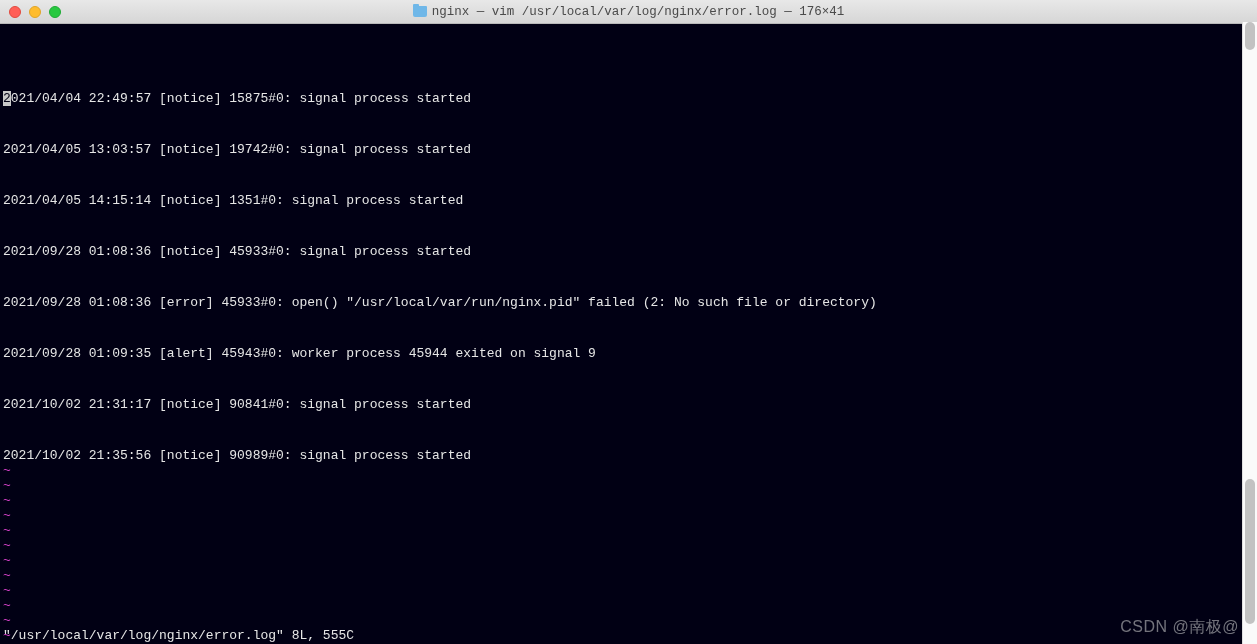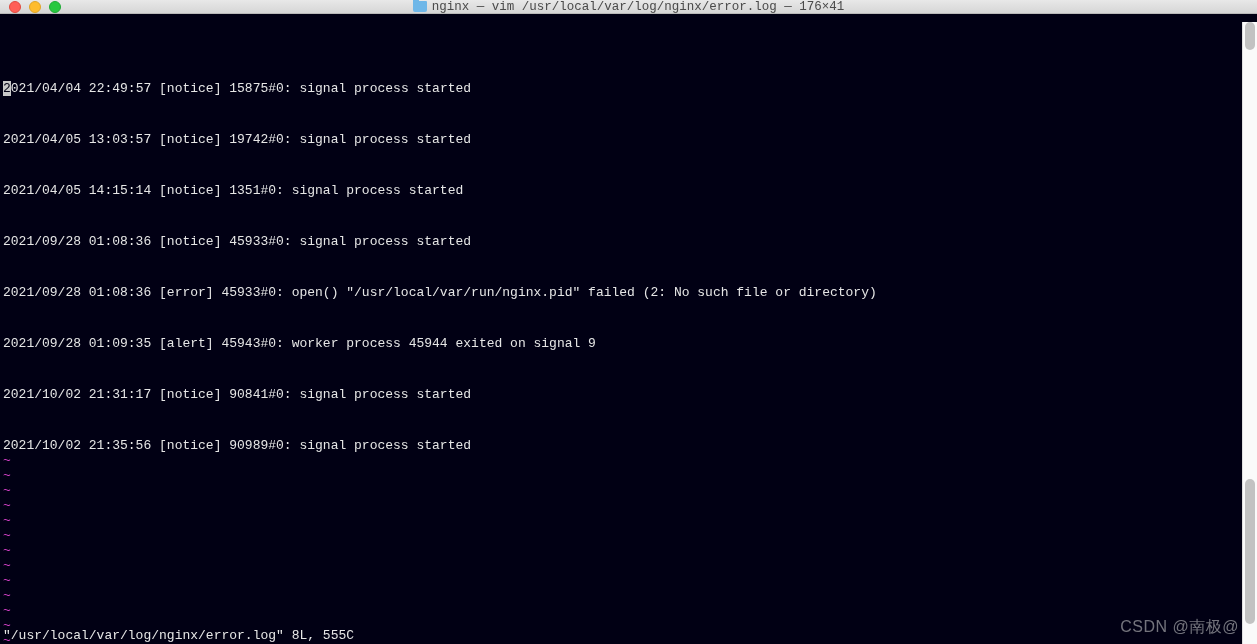--- a/index.html
+++ b/index.html
@@ -18,21 +18,21 @@
     .window {
       width: 100%;
       height: 100%;
       background: #ededed;
       border-radius: 6px 6px 0 0;
       display: flex;
       flex-direction: column;
       box-shadow: 0 0 1px rgba(0,0,0,0.3);
     }
     .titlebar {
-      height: 14px;
+      height: 24px;
       background: linear-gradient(#e8e8e8, #d6d6d6);
       border-bottom: 1px solid #b9b9b9;
       display: flex;
       align-items: center;
       position: relative;
       flex-shrink: 0;
     }
     .traffic-lights {
       display: flex;
       gap: 8px;

